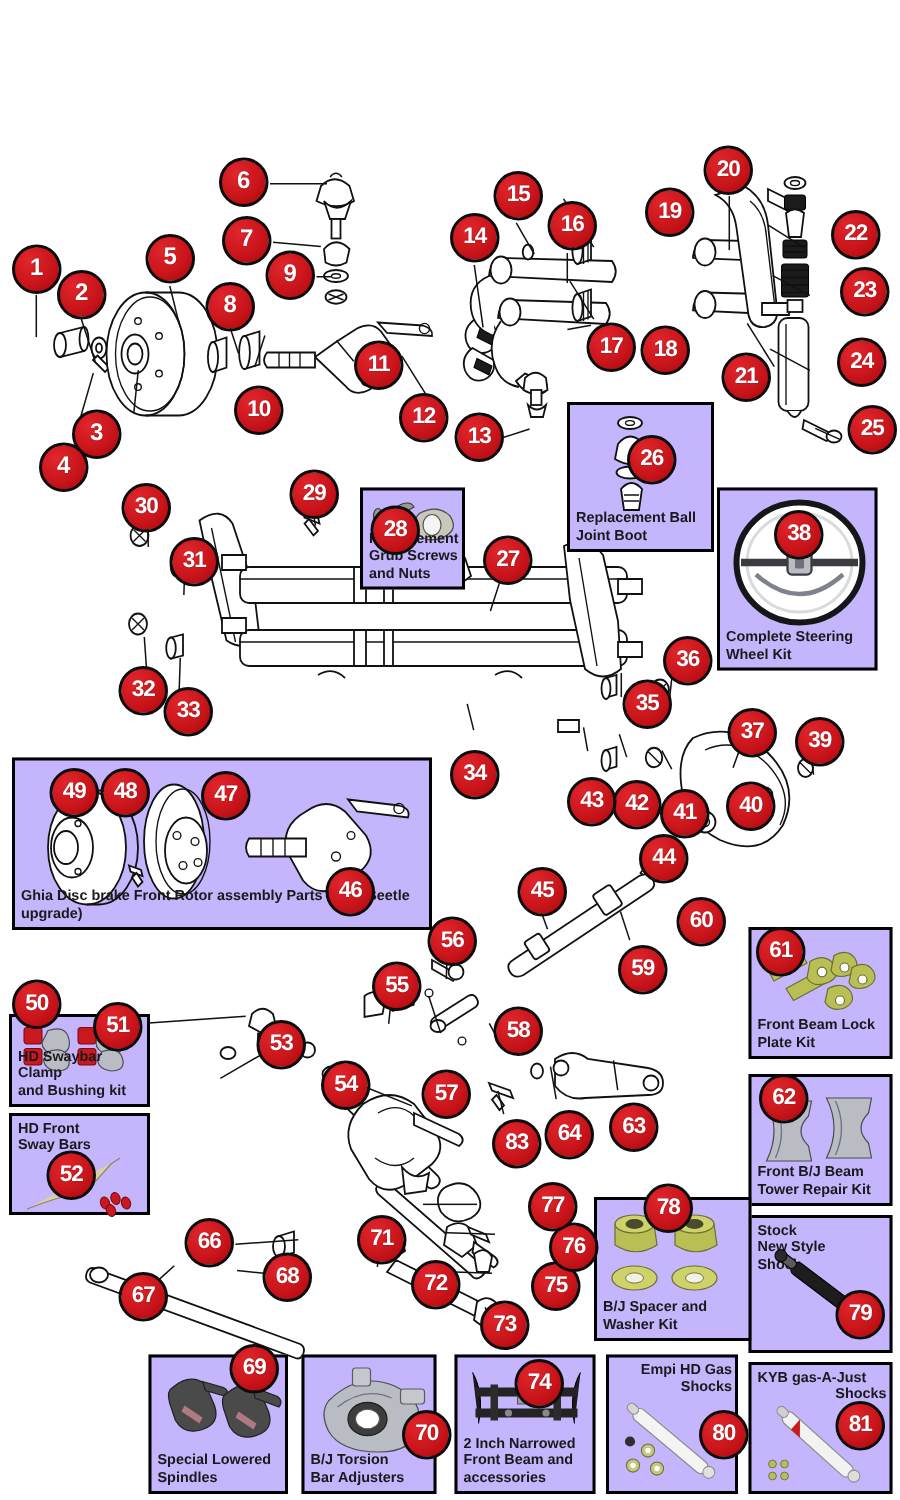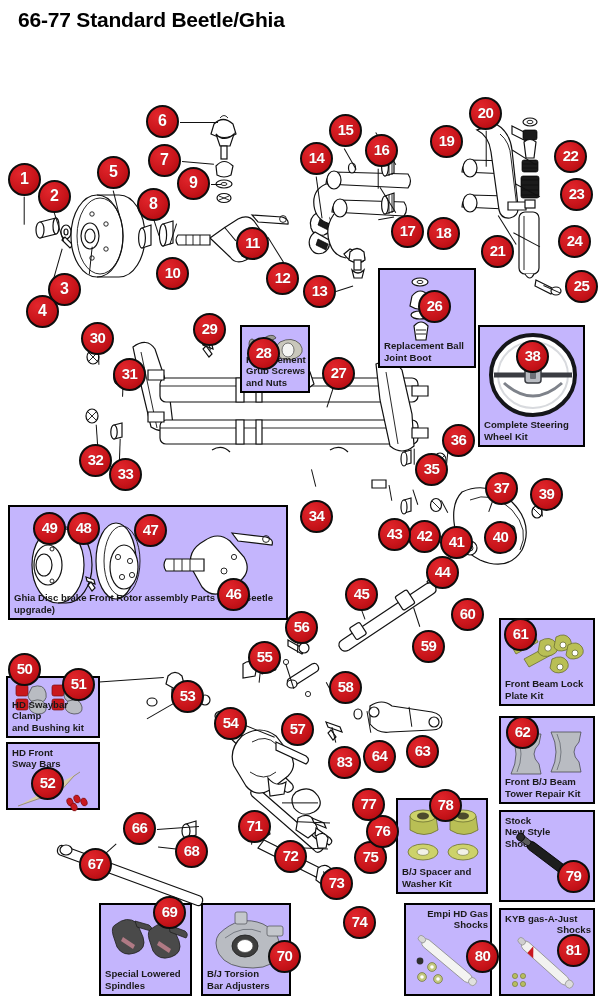--- a/index.html
+++ b/index.html
@@ -43,21 +43,20 @@
   .red{fill:#c9181e;stroke:#7a0d10;stroke-width:.7}
   .wht{fill:#f4f4f2;stroke:#555;stroke-width:.8}
   .drk{fill:#4a4a4a;stroke:#202020;stroke-width:.8}
   .tan{fill:#d9cfa8;stroke:#8d845f;stroke-width:.8}
 </style>
 </head>
 <body>
 
 <div id="sheet">
 
-  <div class="title">66-77 Standard Beetle/Ghia</div>
 
   <svg style="position:absolute;left:0;top:0;width:600px;height:1000px;z-index:10">
 
     <g>
 
       <path class="lnf" d="M40 222 l16 -4 v16 l-16 4z"></path>
         <ellipse class="lnf" cx="40" cy="230" rx="4" ry="8"></ellipse>
       <ellipse class="lnf" cx="56" cy="226" rx="3" ry="8"></ellipse>
 
       <ellipse class="lnf" cx="66" cy="232" rx="5" ry="7"></ellipse>
@@ -479,21 +478,21 @@
         <rect x="2" y="27" width="8" height="6" rx="3" fill="#cfcfcf" stroke="#8d8d8d" stroke-width=".7"></rect>
         <ellipse cx="70" cy="30" rx="4" ry="4" fill="#ddd" stroke="#8d8d8d" stroke-width=".7"></ellipse>
       </g>
       <circle cx="8" cy="42" r="2.6" fill="#b7bd60" stroke="#6b7030" stroke-width=".6"></circle>
       <circle cx="16" cy="42" r="2.6" fill="#b7bd60" stroke="#6b7030" stroke-width=".6"></circle>
       <circle cx="8" cy="50" r="2.6" fill="#b7bd60" stroke="#6b7030" stroke-width=".6"></circle>
       <circle cx="16" cy="50" r="2.6" fill="#b7bd60" stroke="#6b7030" stroke-width=".6"></circle>
     </svg>
   </div>
 
-  <div class="box" style="left:396px;top:798px;width:92px;height:96px">
+  <div class="box" style="left:396px;top:798px;width:105px;height:96px">
     <svg class="art" style="left:6px;top:6px" width="80" height="62">
       <path class="gld" d="M6 10 q14 -8 26 0 l2 14 q-14 9 -28 0z"></path>
       <ellipse cx="19" cy="10" rx="13" ry="6" fill="#cdd26a" stroke="#6b7030" stroke-width=".8"></ellipse>
       <ellipse cx="19" cy="10" rx="6" ry="3.4" fill="#4c4a2c"></ellipse>
       <path class="gld" d="M46 10 q14 -8 26 0 l2 14 q-14 9 -28 0z"></path>
       <ellipse cx="59" cy="10" rx="13" ry="6" fill="#cdd26a" stroke="#6b7030" stroke-width=".8"></ellipse>
       <ellipse cx="59" cy="10" rx="6" ry="3.4" fill="#4c4a2c"></ellipse>
       <ellipse cx="19" cy="46" rx="15" ry="8" fill="#cdd26a" stroke="#6b7030" stroke-width=".8"></ellipse>
       <ellipse cx="19" cy="46" rx="6" ry="3.4" fill="#f1f1e6" stroke="#6b7030" stroke-width=".6"></ellipse>
       <ellipse cx="59" cy="46" rx="15" ry="8" fill="#cdd26a" stroke="#6b7030" stroke-width=".8"></ellipse>
@@ -519,20 +518,34 @@
       <path class="slv" d="M8 24 q20 -20 44 -10 q20 9 16 28 q-4 16 -26 16 q-26 0 -34 -14 q-6 -12 0 -20z"></path>
       <ellipse cx="34" cy="36" rx="13" ry="11" fill="#3d3d3d" stroke="#222" stroke-width=".9"></ellipse>
       <ellipse cx="34" cy="36" rx="8" ry="6.5" fill="#fff" stroke="#555" stroke-width=".8"></ellipse>
       <rect x="24" y="2" width="12" height="12" rx="2" fill="#c4c7cc" stroke="#5a5d63" stroke-width=".8"></rect>
       <rect x="56" y="16" width="16" height="10" rx="2" fill="#c4c7cc" stroke="#5a5d63" stroke-width=".8"></rect>
       <path fill="none" stroke="#6e737b" stroke-width=".9" d="M14 28 q18 -14 36 -6"></path>
     </svg>
     <div class="cap">B/J Torsion<br>Bar Adjusters</div>
   </div>
 
+  <div class="box" style="left:303px;top:903px;width:94px;height:93px">
+    <svg class="art" style="left:4px;top:6px" width="86" height="48">
+      <path class="blk" d="M6 4 q8 14 4 34" stroke-width="4" fill="none" stroke="#1b1b1b"></path>
+      <path class="blk" d="M78 4 q-8 14 -4 34" stroke-width="4" fill="none" stroke="#1b1b1b"></path>
+      <rect x="8" y="14" width="68" height="6" fill="#242424"></rect>
+      <rect x="8" y="28" width="68" height="6" fill="#242424"></rect>
+      <rect x="18" y="12" width="5" height="24" fill="#2c2c2c"></rect>
+      <rect x="60" y="12" width="5" height="24" fill="#2c2c2c"></rect>
+      <rect x="36" y="16" width="14" height="9" fill="#9aa0a6" stroke="#555" stroke-width=".7"></rect>
+      <circle cx="30" cy="31" r="2.4" fill="#888"></circle>
+        <circle cx="55" cy="31" r="2.4" fill="#888"></circle>
+    </svg>
+    <div class="cap">2 Inch Narrowed<br>Front Beam and<br>accessories</div>
+  </div>
 
   <div class="box" style="left:404px;top:903px;width:88px;height:93px">
     <div class="cap top right">Empi HD Gas<br>Shocks</div>
     <svg class="art" style="left:4px;top:28px" width="80" height="60">
       <g transform="rotate(40 38 28)">
         <rect x="6" y="24" width="62" height="9" rx="4" fill="#f4f4f2" stroke="#8d8d8d" stroke-width=".8"></rect>
         <rect x="0" y="25" width="8" height="6" rx="3" fill="#d6d6d4" stroke="#8d8d8d" stroke-width=".7"></rect>
         <ellipse cx="70" cy="28" rx="4" ry="4" fill="#e0e0de" stroke="#8d8d8d" stroke-width=".7"></ellipse>
       </g>
       <circle cx="10" cy="28" r="3.4" fill="#2f2f2f"></circle>

